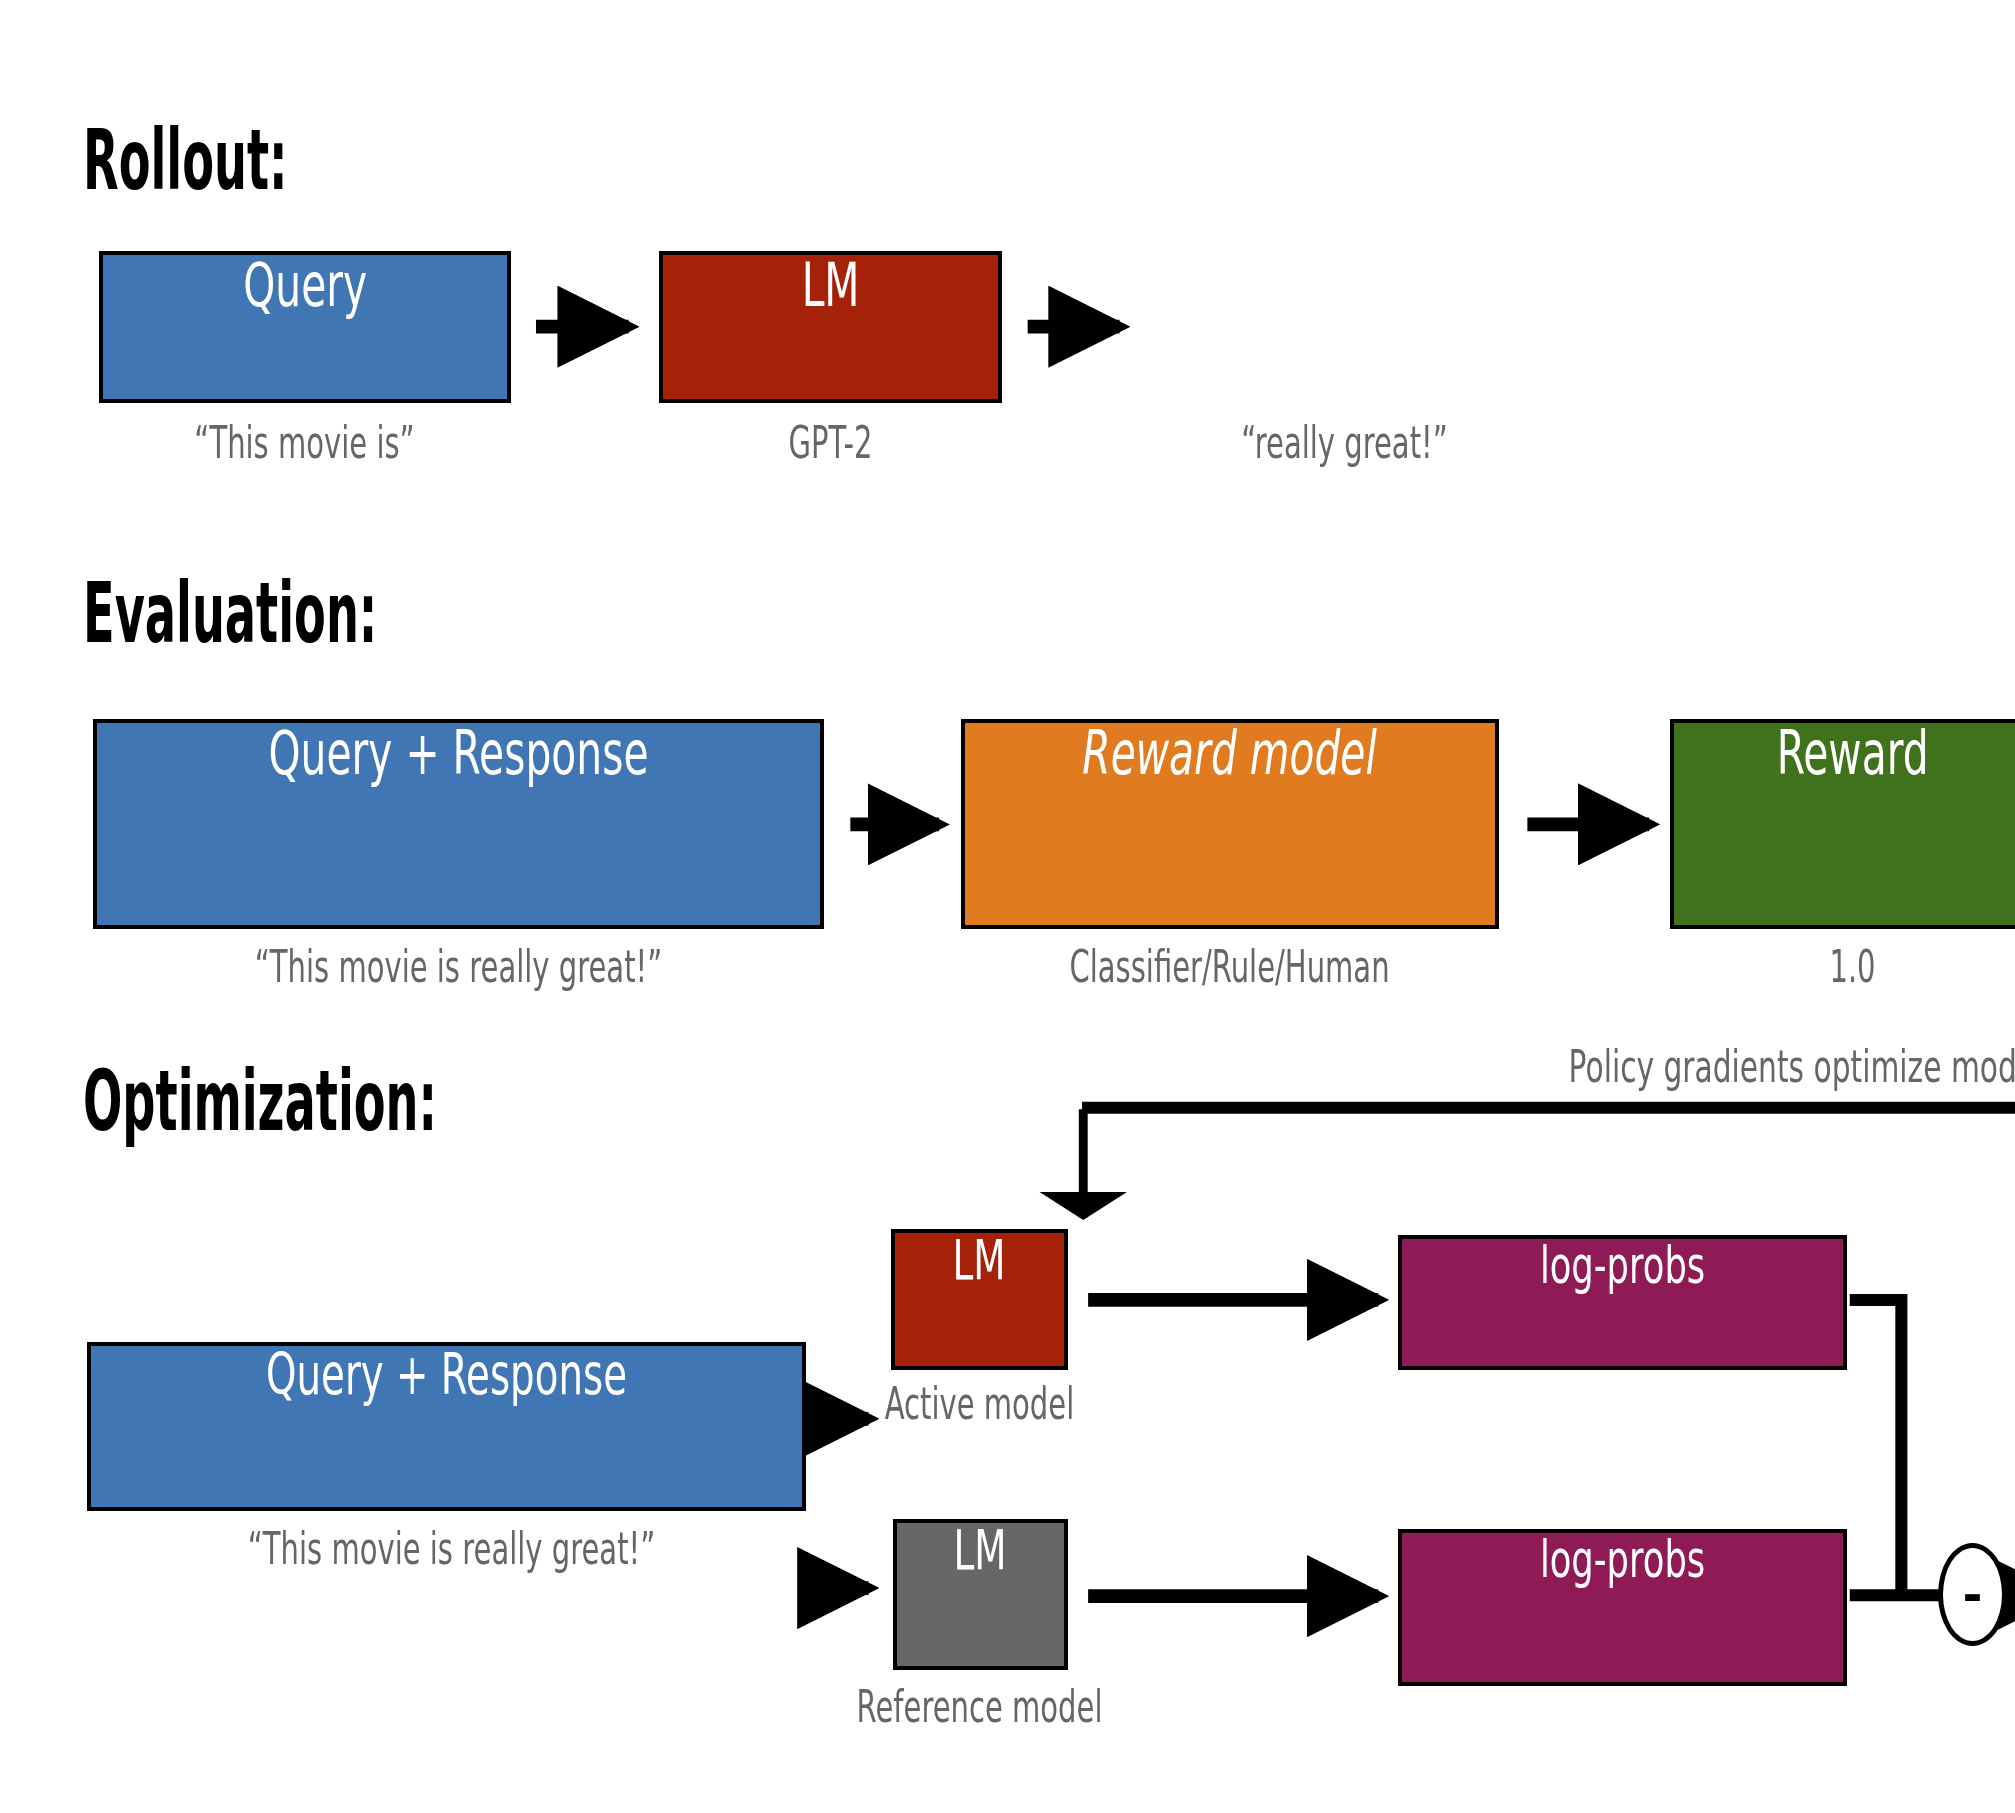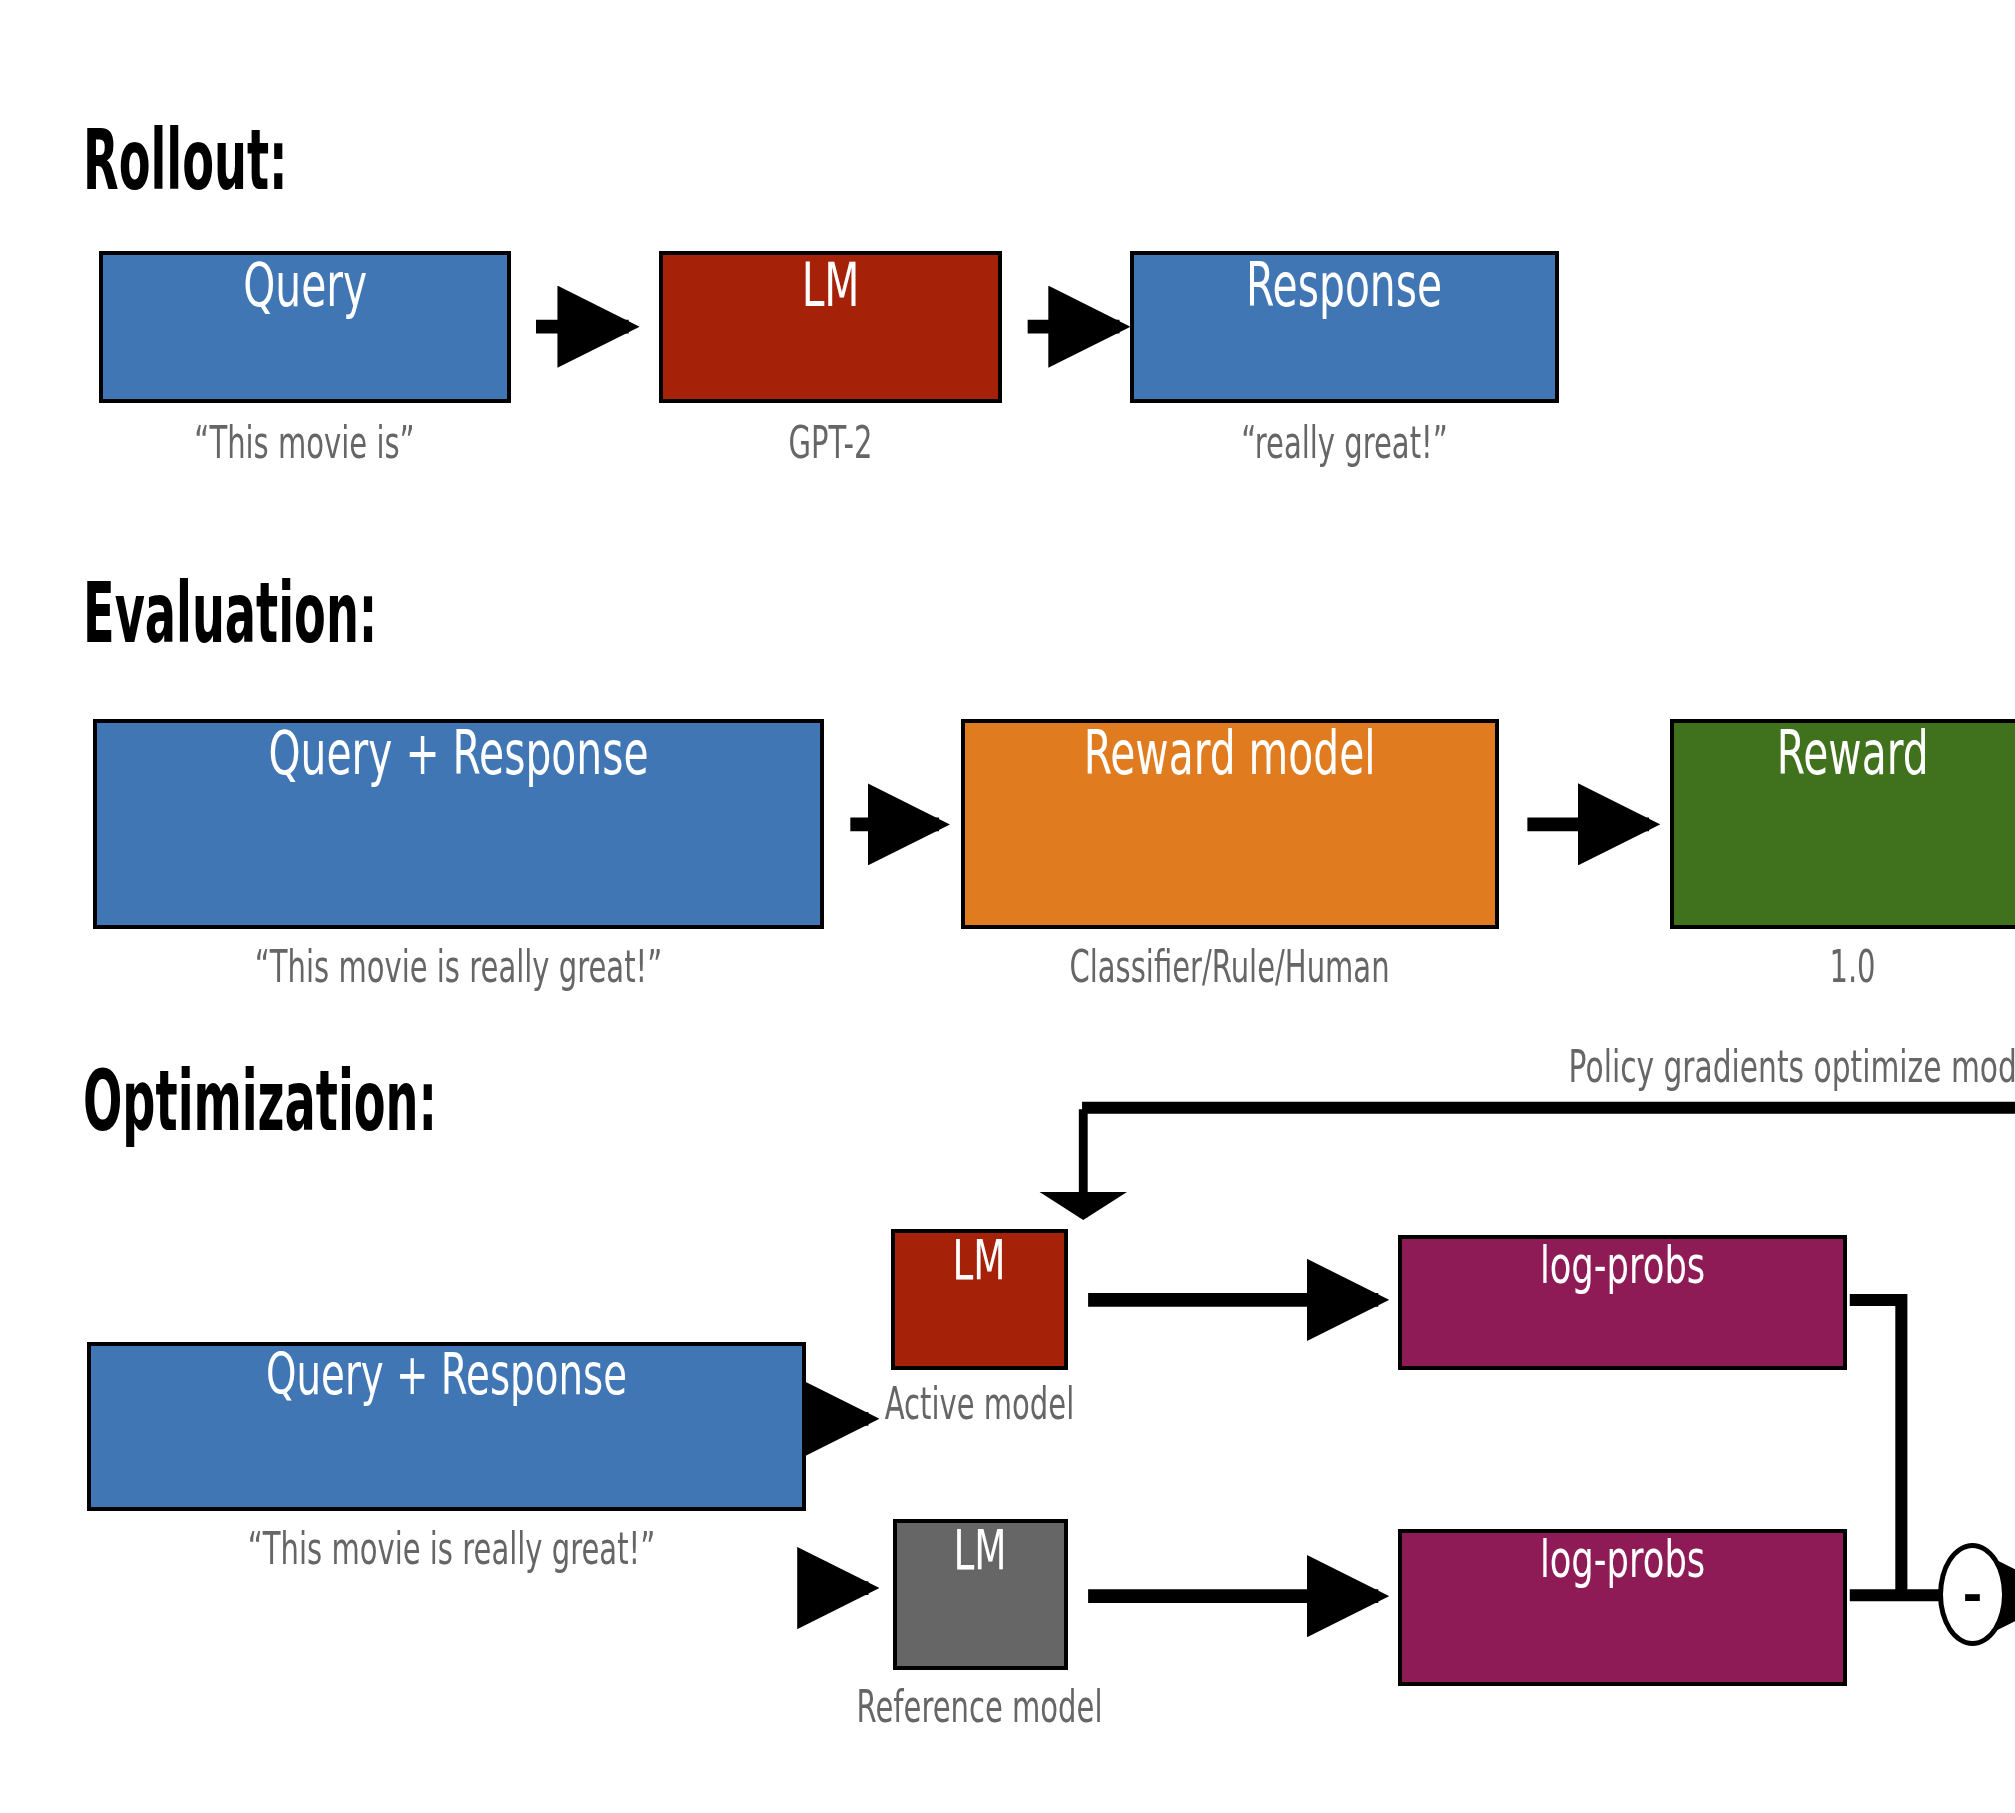--- a/index.html
+++ b/index.html
@@ -123,33 +123,30 @@
   <div class="node" style="left:99px;top:251px;width:412px;height:152px;background:#4176b4;font-size:60px;">
     <span class="lbl">Query</span>
   </div>
   <div class="caption" style="left:-48px;top:421px;width:705px;font-size:44px;">“This movie is”</div>
 
   <div class="node" style="left:659px;top:251px;width:343px;height:152px;background:#a52209;font-size:60px;">
     <span class="lbl">LM</span>
   </div>
   <div class="caption" style="left:478px;top:421px;width:705px;font-size:44px;">GPT-2</div>
 
-  <div class="node" style="left:1130px;top:251px;width:429px;height:152px;background:#4176b4;font-size:60px;">
-    <span class="lbl">Response</span>
-  </div>
   <div class="caption" style="left:992px;top:421px;width:705px;font-size:44px;">“really great!”</div>
 
   <div class="section-heading" style="left:83px;top:572px;font-size:83px;width:685px;">Evaluation:</div>
 
   <div class="node" style="left:93px;top:719px;width:731px;height:210px;background:#4176b4;font-size:60px;">
     <span class="lbl">Query + Response</span>
   </div>
   <div class="caption" style="left:106px;top:945px;width:705px;font-size:44px;">“This movie is really great!”</div>
 
-  <div class="node" style="left:961px;top:719px;width:538px;height:210px;background:#e07b20;font-size:60px;">
+  <div class="node" style="left:961px;top:719px;width:538px;height:210px;background:#e07b20;font-size:60px;font-style:italic;">
     <span class="lbl">Reward model</span>
   </div>
   <div class="caption" style="left:877px;top:945px;width:705px;font-size:44px;">Classifier/Rule/Human</div>
 
   <div class="node" style="left:1670px;top:719px;width:365px;height:210px;background:#40711c;font-size:60px;">
     <span class="lbl">Reward</span>
   </div>
   <div class="caption" style="left:1500px;top:945px;width:705px;font-size:44px;">1.0</div>
 
   <div class="section-heading" style="left:83px;top:1060px;font-size:83px;width:766px;">Optimization:</div>

